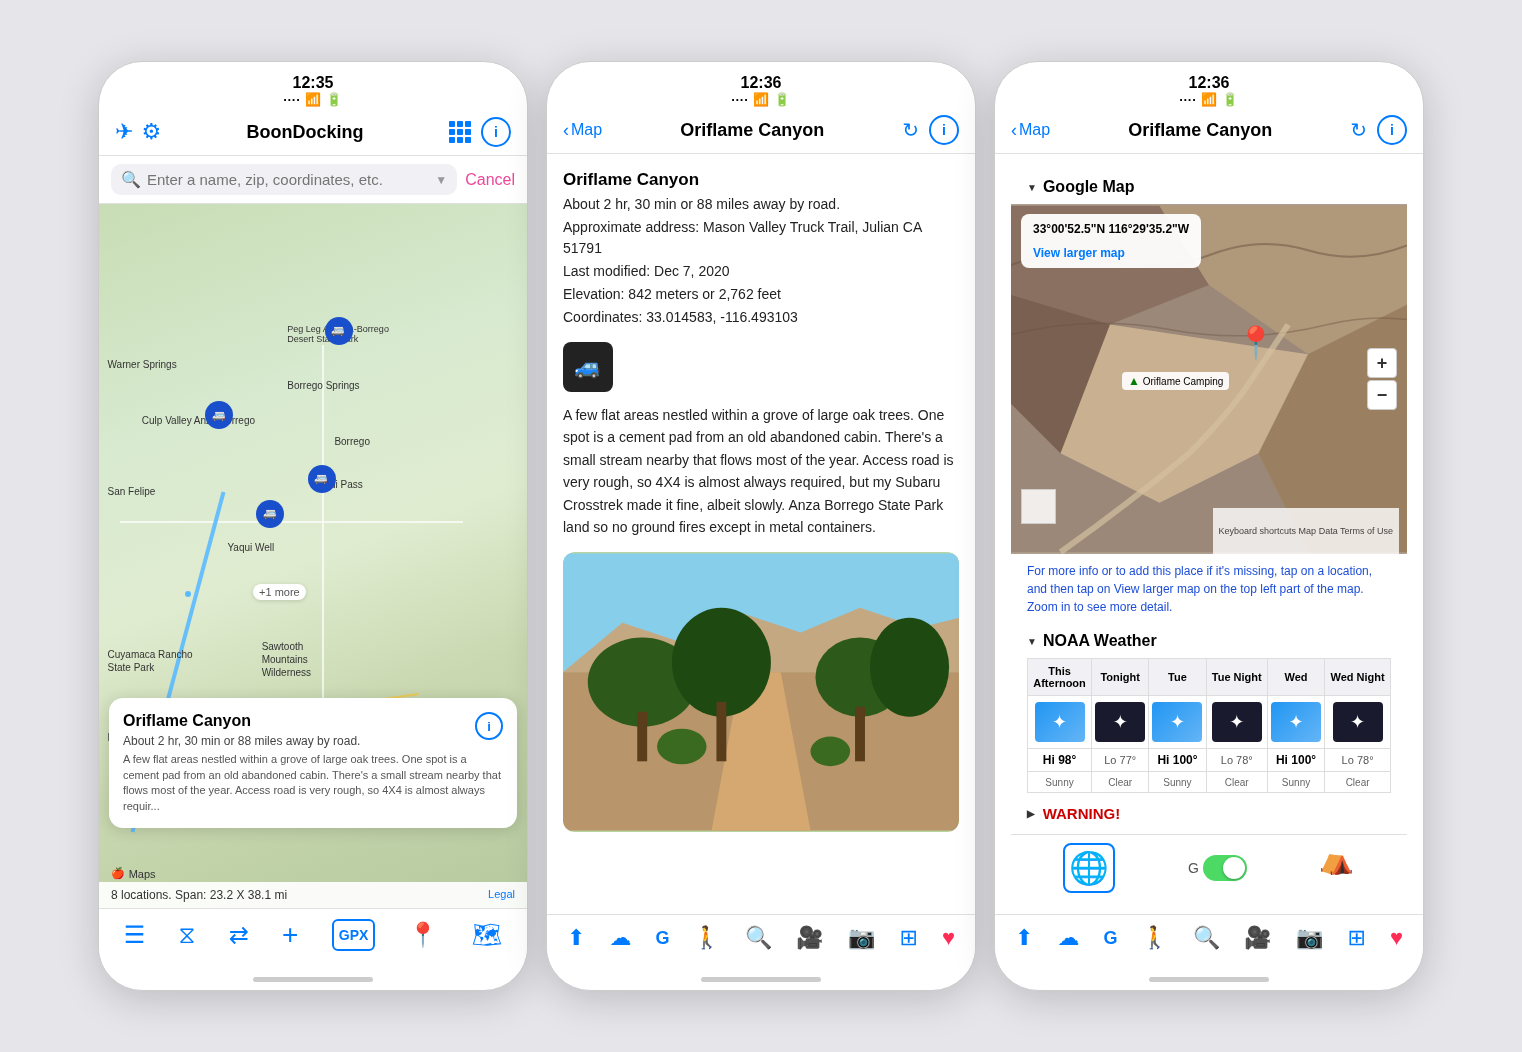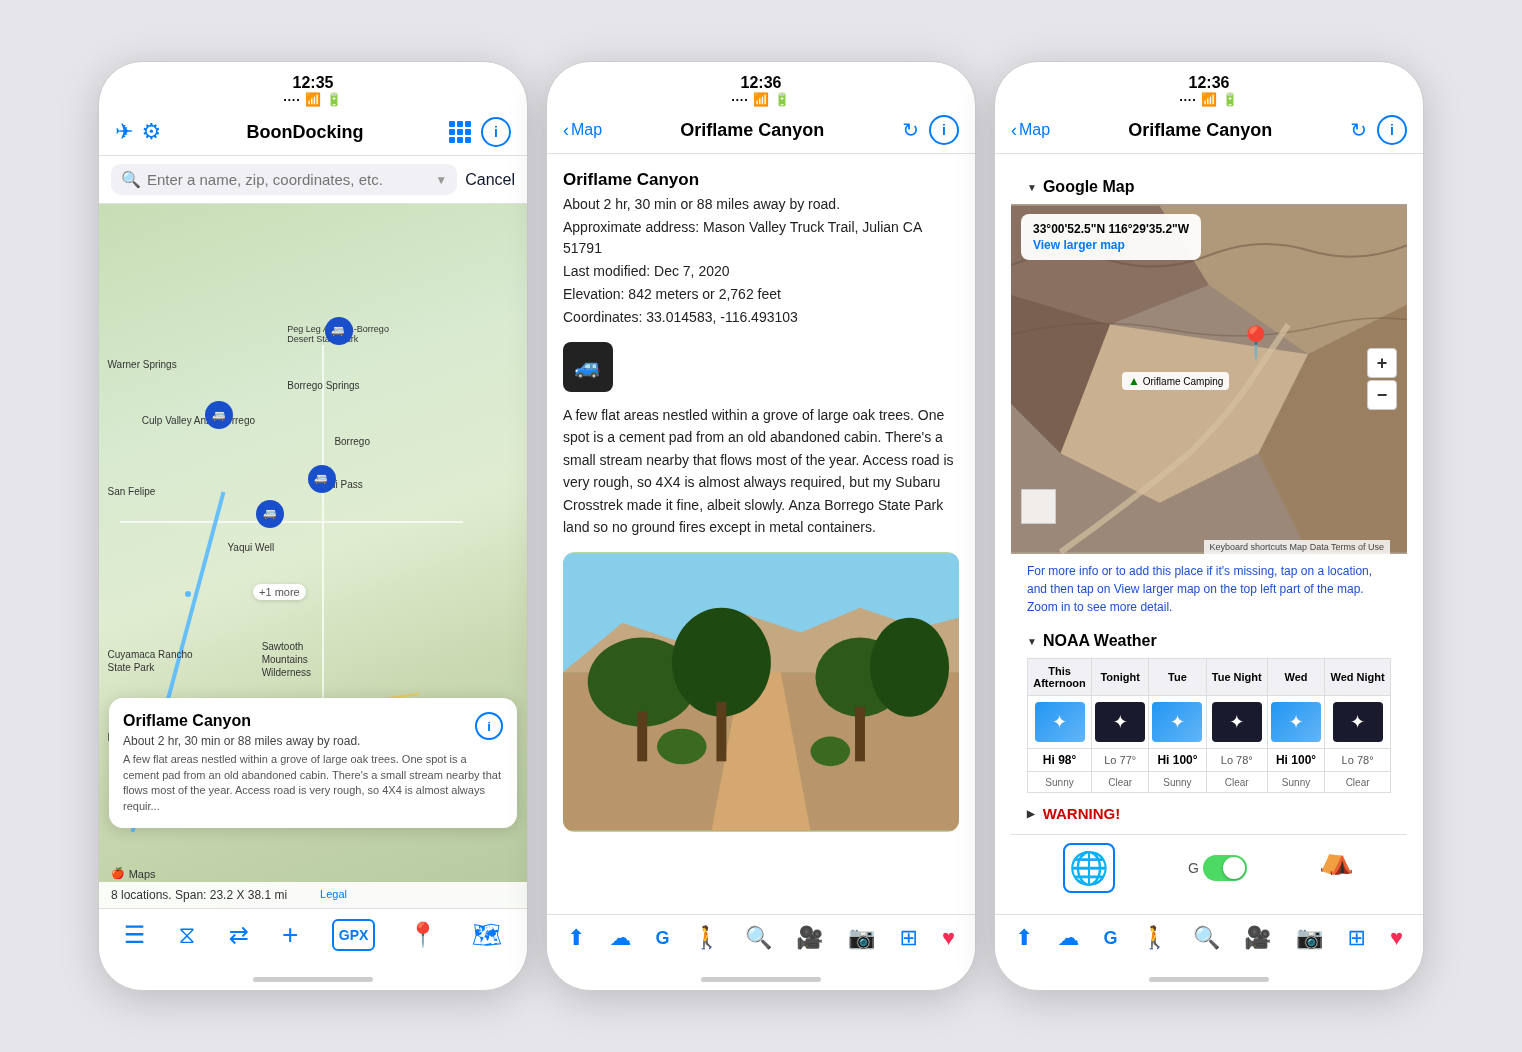--- a/index.html
+++ b/index.html
@@ -92,21 +92,21 @@
     }
     .search-input-wrap input {
       border: none;
       background: transparent;
       font-size: 15px;
       color: #999;
       outline: none;
       flex: 1;
     }
     .chevron-down { color: #999; font-size: 12px; }
-    .cancel-btn { color: #0f172a; font-size: 16px; cursor: pointer; }
+    .cancel-btn { color: #ec4899; font-size: 16px; cursor: pointer; }
 
     
     .map-area {
       flex: 1;
       background: #d4e8c2;
       position: relative;
       overflow: hidden;
     }
 
     
@@ -188,20 +188,21 @@
 
     
     .map-info-bar {
       position: absolute;
       bottom: 0; left: 0; right: 0;
       background: rgba(255,255,255,0.92);
       padding: 6px 12px;
       font-size: 12px;
       color: #333;
       display: flex;
+      justify-content: space-between;
       gap: 33px;
     }
 
     
     .apple-maps-logo {
       position: absolute;
       bottom: 28px; left: 12px;
       display: flex; align-items: center; gap: 4px;
       font-size: 11px; color: #333; font-weight: 500;
     }
@@ -291,21 +292,21 @@
       top: 10px; left: 10px;
       background: rgba(255,255,255,0.95);
       border-radius: 8px;
       padding: 8px 12px;
       font-size: 13px;
       font-weight: 600;
     }
     .gmap-coords-link {
       color: #007aff;
       font-size: 12px;
-      margin-top: 2px;
+      margin-top: 10px;
     }
     .gmap-pin {
       position: absolute;
       top: 45%; left: 62%;
       font-size: 32px;
       transform: translate(-50%, -100%);
     }
     .gmap-camp-label {
       position: absolute;
       top: 48%; left: 28%;
@@ -325,25 +326,25 @@
       width: 30px; height: 30px;
       background: #fff;
       border: 1px solid #ccc;
       border-radius: 4px;
       display: flex; align-items: center; justify-content: center;
       font-size: 18px; font-weight: 700; color: #333;
       cursor: pointer;
     }
     .gmap-footer {
       position: absolute;
-      bottom: 0; right: 17px;
+      bottom: 0; right: 8px;
       font-size: 9px;
       color: #444;
       background: rgba(255,255,255,0.8);
-      padding: 2px 6px;
+      padding: 18px 6px;
     }
     .gmap-info-text {
       font-size: 12px; color: #1d4ed8; line-height: 1.5;
       padding: 8px 16px;
     }
 
     
     .weather-section { padding: 0 16px; }
     .weather-table {
       width: 100%;

